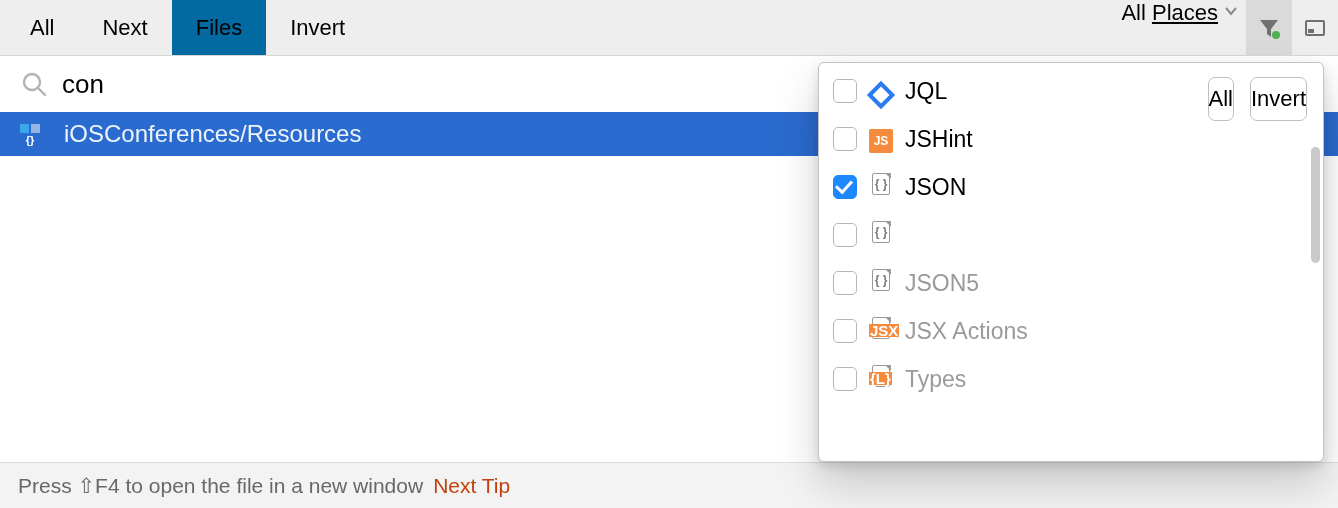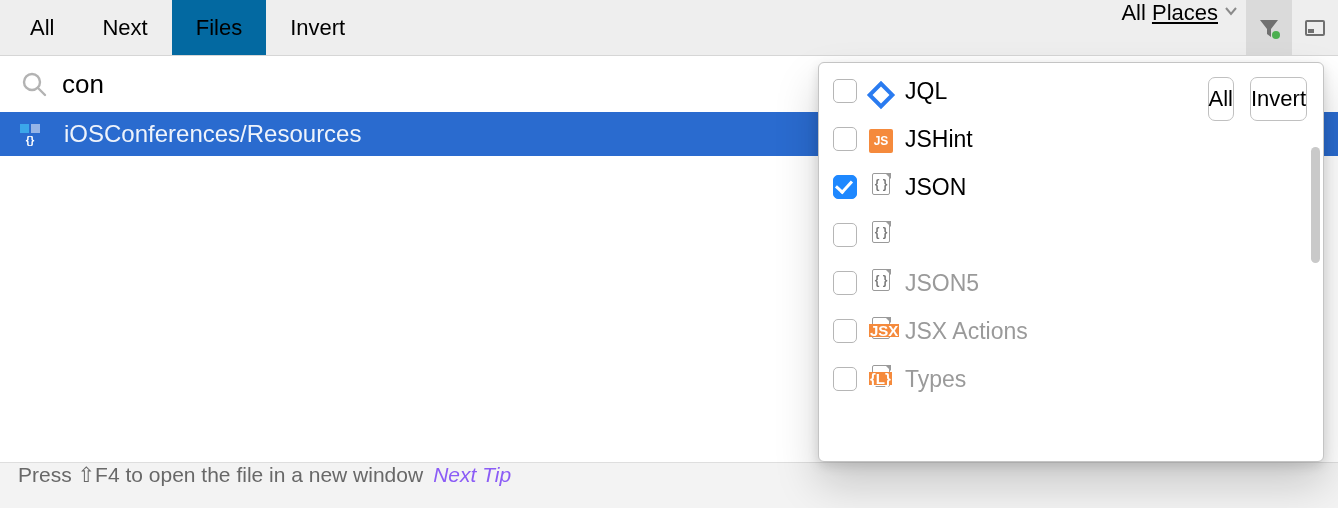--- a/index.html
+++ b/index.html
@@ -58,25 +58,25 @@
     background:#2a6bcf; color:#fff; font-size:24px;
     padding: 0 18px; gap:8px;
   }
   .file-icon { width:24px; height:24px; position:relative; }
   .hl { background: rgba(255,220,0,0.55); color:#000; border-radius:2px; padding:0 1px;}
   .result-path { opacity:0.92; margin-left:14px;}
 
   
   .footer {
     position:absolute; left:0; bottom:0; width:100%; height:46px;
-    display:flex; padding:0 18px; gap:10px;
+    display:flex; align-items:center; padding:0 18px; gap:10px;
     background:#f3f3f3; border-top:1px solid #dedede; font-size:21px;
     color:#686868;
   }
-  .footer .link { color:#8b5cf6; cursor:pointer;font-style:italic; }
+  .footer .link { color:#c2410c; cursor:pointer; }
 
   
   .popup {
     position:absolute; right:14px; top:62px; width:506px; height:400px;
     background:#fff; border:1px solid #c4c4c4; border-radius:6px;
     box-shadow: 0 22px 44px rgba(0,0,0,0.18), 0 4px 12px rgba(0,0,0,0.12);
     display:flex; flex-direction:row; overflow:hidden;
   }
   .popup-list { flex:1; overflow:hidden; padding-top:4px; }
   .popup-item {

